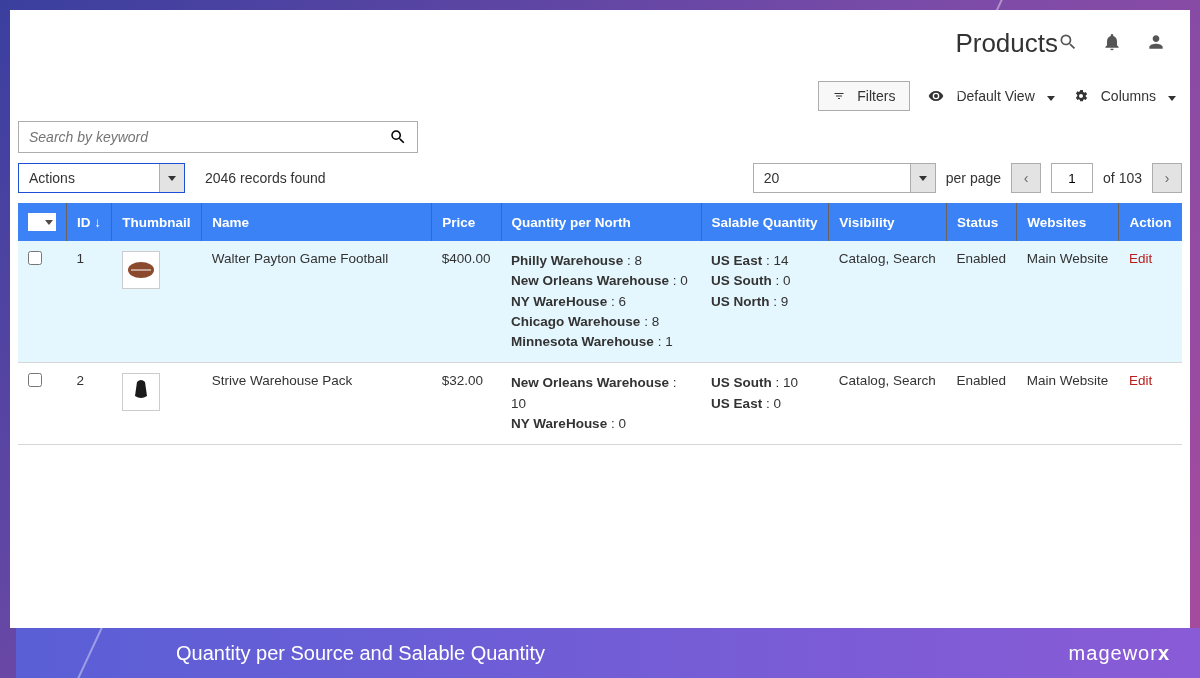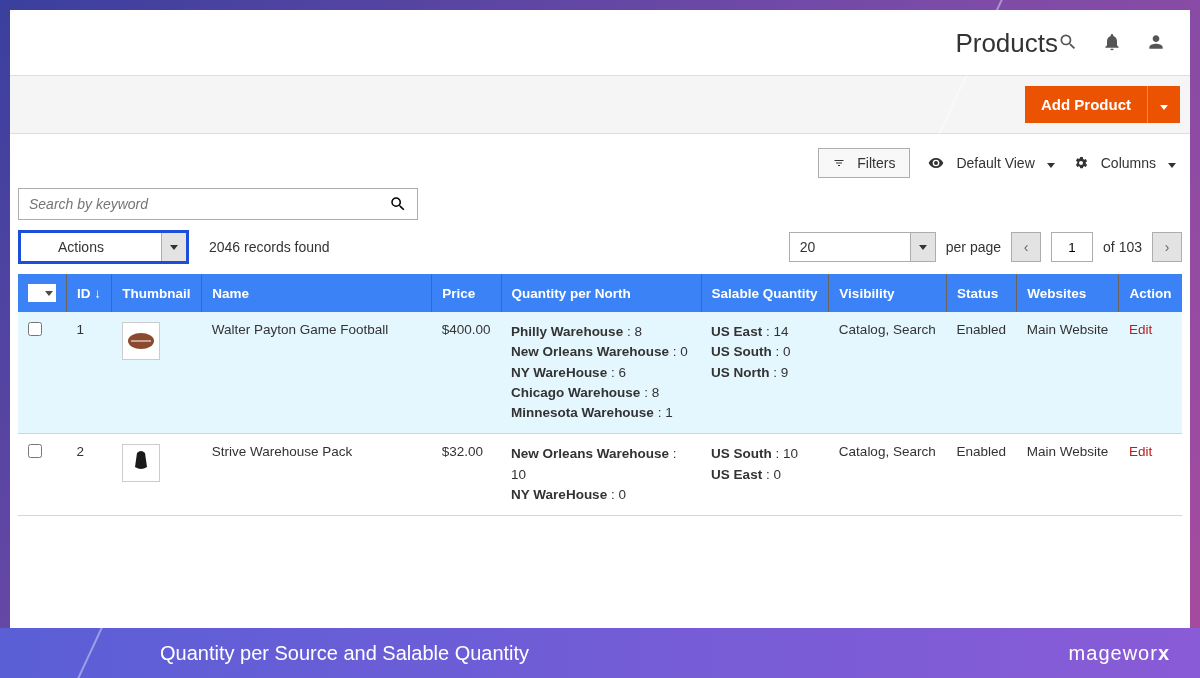--- a/index.html
+++ b/index.html
@@ -13,42 +13,42 @@
 .add-btn { display: flex; align-items: center; background: #eb5202; color: #fff; font-weight: 600; font-size: 15px; cursor: pointer; }
 .add-btn-label { padding: 10px 16px; }
 .add-btn-drop { padding: 10px 12px; border-left: 1px solid rgba(255,255,255,0.3); }
 .controls-row { display: flex; justify-content: flex-end; gap: 18px; padding: 14px 14px 10px; align-items: center; font-size: 14px; color: #333; }
 .ctrl { display: flex; align-items: center; gap: 12px; cursor: pointer; }
 .filters-btn { border: 1px solid #adadad; background: #f8f8f8; padding: 6px 14px; }
 .search-row { padding: 0 8px; }
 .search-box { display: flex; align-items: center; border: 1px solid #adadad; width: 400px; padding: 6px 10px; }
 .search-box input { border: none; outline: none; flex: 1; font-size: 14px; font-style: italic; color: #3b82f6; }
 .actions-row { display: flex; align-items: center; padding: 10px 8px; gap: 20px; font-size: 14px; color: #333; }
-.actions-select { display: flex; border: 3px solid #1d4ed8; text-align: center; }
+.actions-select { display: flex; border: 1px solid #1d4ed8; }
 .actions-select .lbl { padding: 6px 30px 6px 10px; width: 140px; }
 .actions-select .dd { background: #e3e3e3; border-left: 1px solid #adadad; padding: 6px 8px; display:flex; align-items:center; }
 .records { }
 .pager { margin-left: auto; display: flex; align-items: center; gap: 10px; }
-.pgsize { display:flex; border:1px solid #adadad; }
+.pgsize { display:flex; border:1px solid #adadad;gap:36px; }
 .pgsize .v { padding: 6px 10px; width: 120px; }
 .pgsize .dd { background:#e3e3e3; border-left:1px solid #adadad; padding:6px 8px; display:flex; align-items:center;}
 .pg-btn { background:#e3e3e3; border:1px solid #adadad; width:30px; height:30px; display:flex; align-items:center; justify-content:center; cursor:pointer; }
 .pg-input { border:1px solid #adadad; width:42px; height:30px; text-align:center; }
 table { width: calc(100% - 16px); margin: 0 8px; border-collapse: collapse; font-size: 13.5px; }
 thead th { background: #3b82f6; color: #fff; font-weight: 600; text-align: left; padding: 10px 10px; border-right: 1px solid #6a625b; white-space: nowrap; }
 thead th:last-child { border-right: none; }
 tbody td { padding: 10px 10px; vertical-align: top; color: #333; }
 tbody tr { border-bottom: 1px solid #d6d6d6; }
 tbody tr.sel { background: #e5f7fe; }
 .cb { width: 14px; height: 14px; }
 .thumb { width: 38px; height: 38px; border: 1px solid #ccc; display:flex; align-items:center; justify-content:center; background:#fff; }
 .kv { line-height: 1.5; }
 .kv b { font-weight: 700; }
 .edit-link { color: #b91c1c; cursor: pointer; }
-.caption-bar { position:absolute; bottom:0; left:0; right:0; height:50px; background: linear-gradient(90deg, #5a5fd6 0%, #8a5bd6 100%); display:flex; align-items:center; padding: 0 30px 0 160px; color:#fff; font-size:20px; justify-content: space-between; }
+.caption-bar { position:absolute; bottom:0; left:16px; right:0; height:50px; background: linear-gradient(90deg, #5a5fd6 0%, #8a5bd6 100%); display:flex; align-items:center; padding: 0 30px 0 160px; color:#fff; font-size:20px; justify-content: space-between; }
 .mw-logo { font-size:20px; font-weight:300; letter-spacing:1px; }
 .mw-logo b { font-weight:700; }
 .diag { position:absolute; pointer-events:none; }
 .diag.l1 { width:2px; height:200px; background:rgba(255,255,255,0.4); transform:rotate(25deg); bottom:-30px; left:110px; }
 .diag.l2 { width:2px; height:200px; background:rgba(255,255,255,0.4); transform:rotate(25deg); top:-30px; right:230px; }
 .th-select { width:42px; }
 .th-select .dd2 { background:#fff; color:#514943; width:28px; height:18px; display:flex; align-items:center; justify-content:flex-end; padding-right:3px;}
 .arr::after { content:''; border-left:4px solid transparent; border-right:4px solid transparent; border-top:5px solid currentColor; display:inline-block;}
 .larr, .rarr { font-size:14px; color:#666; }
 svg { fill: currentColor; }
@@ -65,26 +65,20 @@
           </svg></span>
       <span><svg viewBox="0 0 24 24">
             <path d="M12 22a2 2 0 002-2h-4a2 2 0 002 2zm6-6V11c0-3.07-1.63-5.64-4.5-6.32V4a1.5 1.5 0 00-3 0v.68C7.64 5.36 6 7.92 6 11v5l-2 2v1h16v-1l-2-2z"></path>
           </svg></span>
       <span><svg viewBox="0 0 24 24">
             <path d="M12 12c2.21 0 4-1.79 4-4s-1.79-4-4-4-4 1.79-4 4 1.79 4 4 4zm0 2c-2.67 0-8 1.34-8 4v2h16v-2c0-2.66-5.33-4-8-4z"></path>
           </svg></span>
     </div>
   </div>
 
-  <div class="add-bar">
-    <div class="add-btn">
-      <span class="add-btn-label">Add Product</span>
-      <span class="add-btn-drop arr"></span>
-    </div>
-  </div>
 
   <div class="controls-row">
     <div class="ctrl filters-btn">
       <svg width="12" height="12" viewBox="0 0 24 24">
           <path d="M10 18h4v-2h-4v2zM3 6v2h18V6H3zm3 7h12v-2H6v2z"></path>
         </svg>
       <span>Filters</span>
     </div>
     <div class="ctrl">
       <svg width="16" height="16" viewBox="0 0 24 24">

